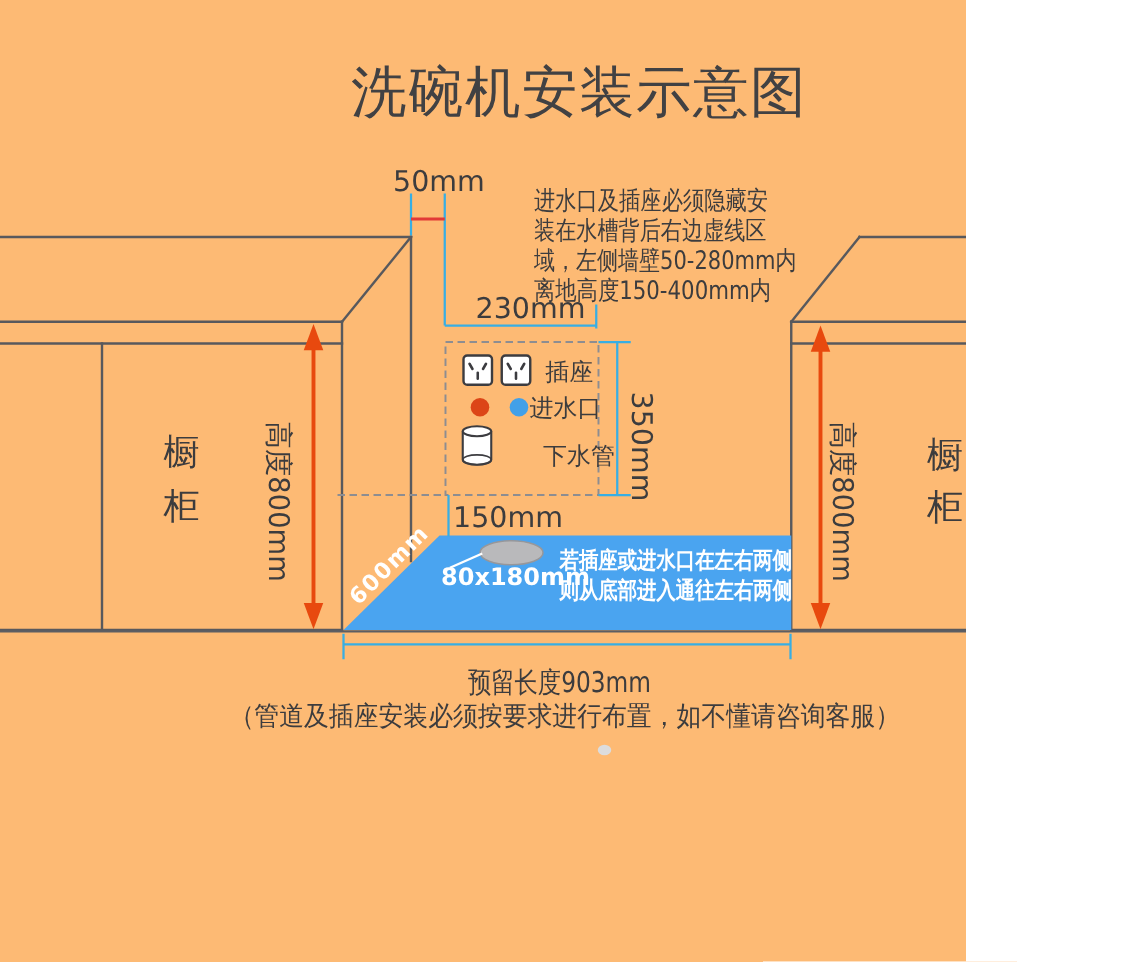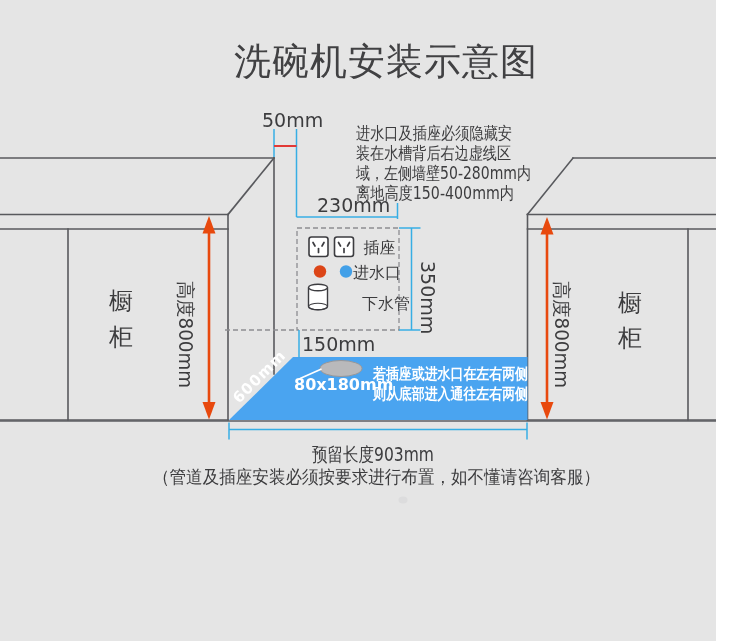--- a/index.html
+++ b/index.html
@@ -1,16 +1,16 @@
 <!DOCTYPE html>
 <html><head>
 <meta charset="utf-8">
 <style>
   html,body{margin:0;padding:0;background:#fff;}
-  #stage{position:relative;width:716px;height:641px;background:#e5e5e5;overflow:hidden;}
+  #stage{position:relative;width:644px;height:641px;background:#fdba74;overflow:hidden;}
   svg text{font-family:"DejaVu Sans","Liberation Sans",sans-serif;fill:#3c3c3e;}
   .ol{stroke:#58595d;stroke-width:1.6;fill:none;stroke-linecap:square;}
   .ground{stroke:#5d5e62;stroke-width:1.5;fill:none;}
   .dim{stroke:#37aee4;stroke-width:1.5;fill:none;}
   .red{stroke:#e23936;stroke-width:2;fill:none;}
   .dash{stroke:#8d8d91;stroke-width:1.3;fill:none;stroke-dasharray:5 3;}
   .arrow{stroke:#e8490e;stroke-width:2.6;fill:none;}
   .ahead{fill:#e8490e;stroke:none;}
   .icon-stroke{stroke:#3c3c40;stroke-width:1.6;fill:#fff;}
   .pin{stroke:#3c3c40;stroke-width:1.7;fill:none;stroke-linecap:round;}

